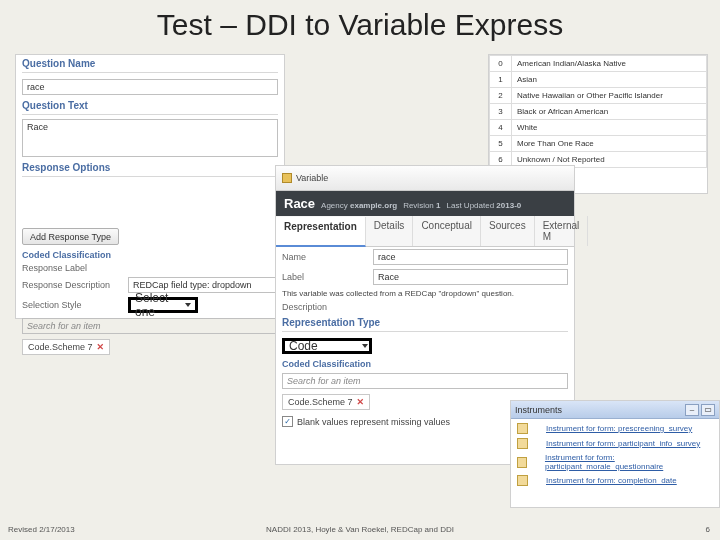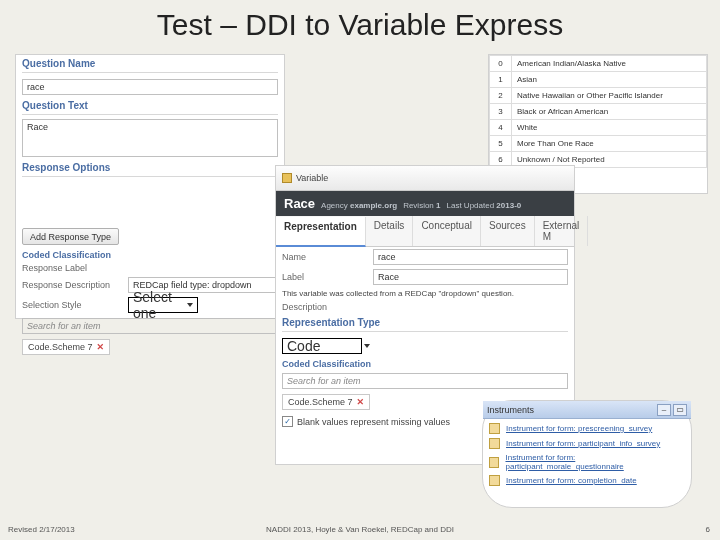--- a/index.html
+++ b/index.html
@@ -5,21 +5,21 @@
 * { margin: 0; padding: 0; box-sizing: border-box; }
 body { width: 720px; height: 540px; background: #f0efe9; font-family: Arial, sans-serif; position: relative; overflow: hidden; }
 .slide-title { font-size: 30px; color: #222; text-align: center; padding: 8px 0 6px; font-weight: 400; font-family: "Segoe UI", Arial, sans-serif; }
 
 .panel { position: absolute; background: #fff; border: 1px solid #d0d0d0; font-size: 9px; color: #333; }
 .section-label { color: #4a6da3; font-weight: bold; font-size: 10px; padding: 3px 6px 1px; }
 .hr { border-bottom: 1px solid #d8d8d8; margin: 2px 6px 4px; }
 .field-row { display: flex; align-items: center; padding: 2px 6px; gap: 6px; }
 .field-label { color: #666; font-size: 9px; width: 85px; }
 .input { border: 1px solid #c0c0c0; height: 16px; padding: 1px 4px; font-size: 9px; flex: 1; display: flex; align-items: center; background: #fff; }
-.select { border: 1px solid #000000; height: 16px; padding: 1px 4px; font-size: 14px; display: flex; align-items: center; justify-content: space-between; gap: 4px; background: #fff; }
+.select { border: 3px solid #000000; height: 16px; padding: 1px 4px; font-size: 12px; display: flex; align-items: center; justify-content: space-between; gap: 4px; background: #fff; }
 .caret { width: 0; height: 0; border-left: 3px solid transparent; border-right: 3px solid transparent; border-top: 4px solid #333; }
 .search-box { border: 1px solid #c0c0c0; height: 16px; padding: 1px 4px; font-size: 9px; color: #888; font-style: italic; display: flex; align-items: center; margin: 3px 6px; }
 .tag { display: inline-flex; align-items: center; background: #fff; border: 1px solid #c8c8c8; border-radius: 0; padding: 2px 5px; margin: 2px 6px; font-size: 9px; gap: 4px; color: #444; }
 .tag-x { color: #d04848; font-weight: bold; cursor: pointer; }
 .btn { border: 1px solid #b0b0b0; background: linear-gradient(#fafafa,#e5e5e5); height: 17px; padding: 2px 7px; font-size: 9px; display: inline-flex; align-items: center; border-radius: 2px; margin-top: 45px; }
 
 
 .panelA { top: 54px; left: 15px; width: 270px; height: 265px; }
 .panelA .bigtext { border: 1px solid #c0c0c0; height: 38px; margin: 2px 6px; padding: 2px 4px; font-size: 9px; }
 .panelA .sub { color: #666; font-size: 9px; padding: 2px 6px; }
@@ -38,26 +38,26 @@
 .panelC .header .big { font-weight: bold; font-size: 13px; color: #fff; }
 .panelC .header .meta { color: #bfc5cc; font-size: 8px; }
 .panelC .tabs { display: flex; border-bottom: 1px solid #ccc; background: #f6f6f6; }
 .panelC .tab { padding: 4px 8px; font-size: 10px; color: #555; border-right: 1px solid #ddd; cursor: pointer; }
 .panelC .tab.active { background: #fff; border-bottom: 2px solid #5a8bd6; color: #333; font-weight: bold; position: relative; top: 1px; }
 .panelC .desc-hint { color: #444; font-size: 8px; padding: 2px 6px; }
 .panelC .cb-row { display: flex; align-items: center; gap: 4px; padding: 4px 6px; font-size: 9px; color: #444; }
 .panelC .cb { width: 11px; height: 11px; border: 1px solid #888; display: flex; align-items: center; justify-content: center; font-size: 8px; color: #2563a0; }
 
 
-.panelD { top: 400px; right: 28px; width: 210px; height: 108px; border-radius: 30px; }
+.panelD { top: 400px; right: 0; width: 210px; height: 108px; }
 .panelD .winbar { height: 18px; background: linear-gradient(#d9e5f7,#b8cce9); border-bottom: 1px solid #9ab0d0; display: flex; align-items: center; justify-content: space-between; padding: 0 4px; font-size: 9px; color: #333; }
 .panelD .winbtns { display: flex; gap: 2px; }
 .panelD .winbtn { width: 14px; height: 12px; border: 1px solid #8aa0c2; background: #e9eff9; display: flex; align-items: center; justify-content: center; font-size: 8px; }
 .panelD .list { padding: 2px; }
-.panelD .item { display: flex; align-items: center; gap: 6px; padding: 2px 4px; font-size: 8px; color: #444; }
+.panelD .item { display: flex; align-items: center; gap: 18px; padding: 2px 4px; font-size: 8px; color: #444; }
 .panelD .iicon { width: 11px; height: 11px; border: 1px solid #c0a040; background: #f2da9a; position: relative; }
 .panelD .item .link { color: #2e5da6; text-decoration: underline; }
 
 .footer-left { position: absolute; bottom: 6px; left: 8px; font-size: 8px; color: #555; }
 .footer-center { position: absolute; bottom: 6px; left: 50%; transform: translateX(-50%); font-size: 8px; color: #555; }
 .footer-right { position: absolute; bottom: 6px; right: 10px; font-size: 8px; color: #555; }
 </style>
 </head>
 <body>
 
@@ -156,21 +156,21 @@
       <div class="field-label">Label</div>
       <div class="input">Race</div>
     </div>
   <div class="desc-hint">This variable was collected from a REDCap "dropdown" question.</div>
   <div class="field-row">
       <div class="field-label">Description</div>
     </div>
   <div class="section-label">Representation Type</div>
   <div class="hr"></div>
   <div style="padding:2px 6px;">
-      <div class="select" style="width:80px;gap:44px;">
+      <div class="select" style="width:90px;gap:44px;">
         <span>Code</span>
         <span class="caret"></span>
       </div>
     </div>
   <div class="section-label" style="font-size:9px;">Coded Classification</div>
   <div class="search-box">Search for an item</div>
   <span class="tag">
       <span>Code.Scheme 7</span>
       <span class="tag-x">✕</span>
     </span>

